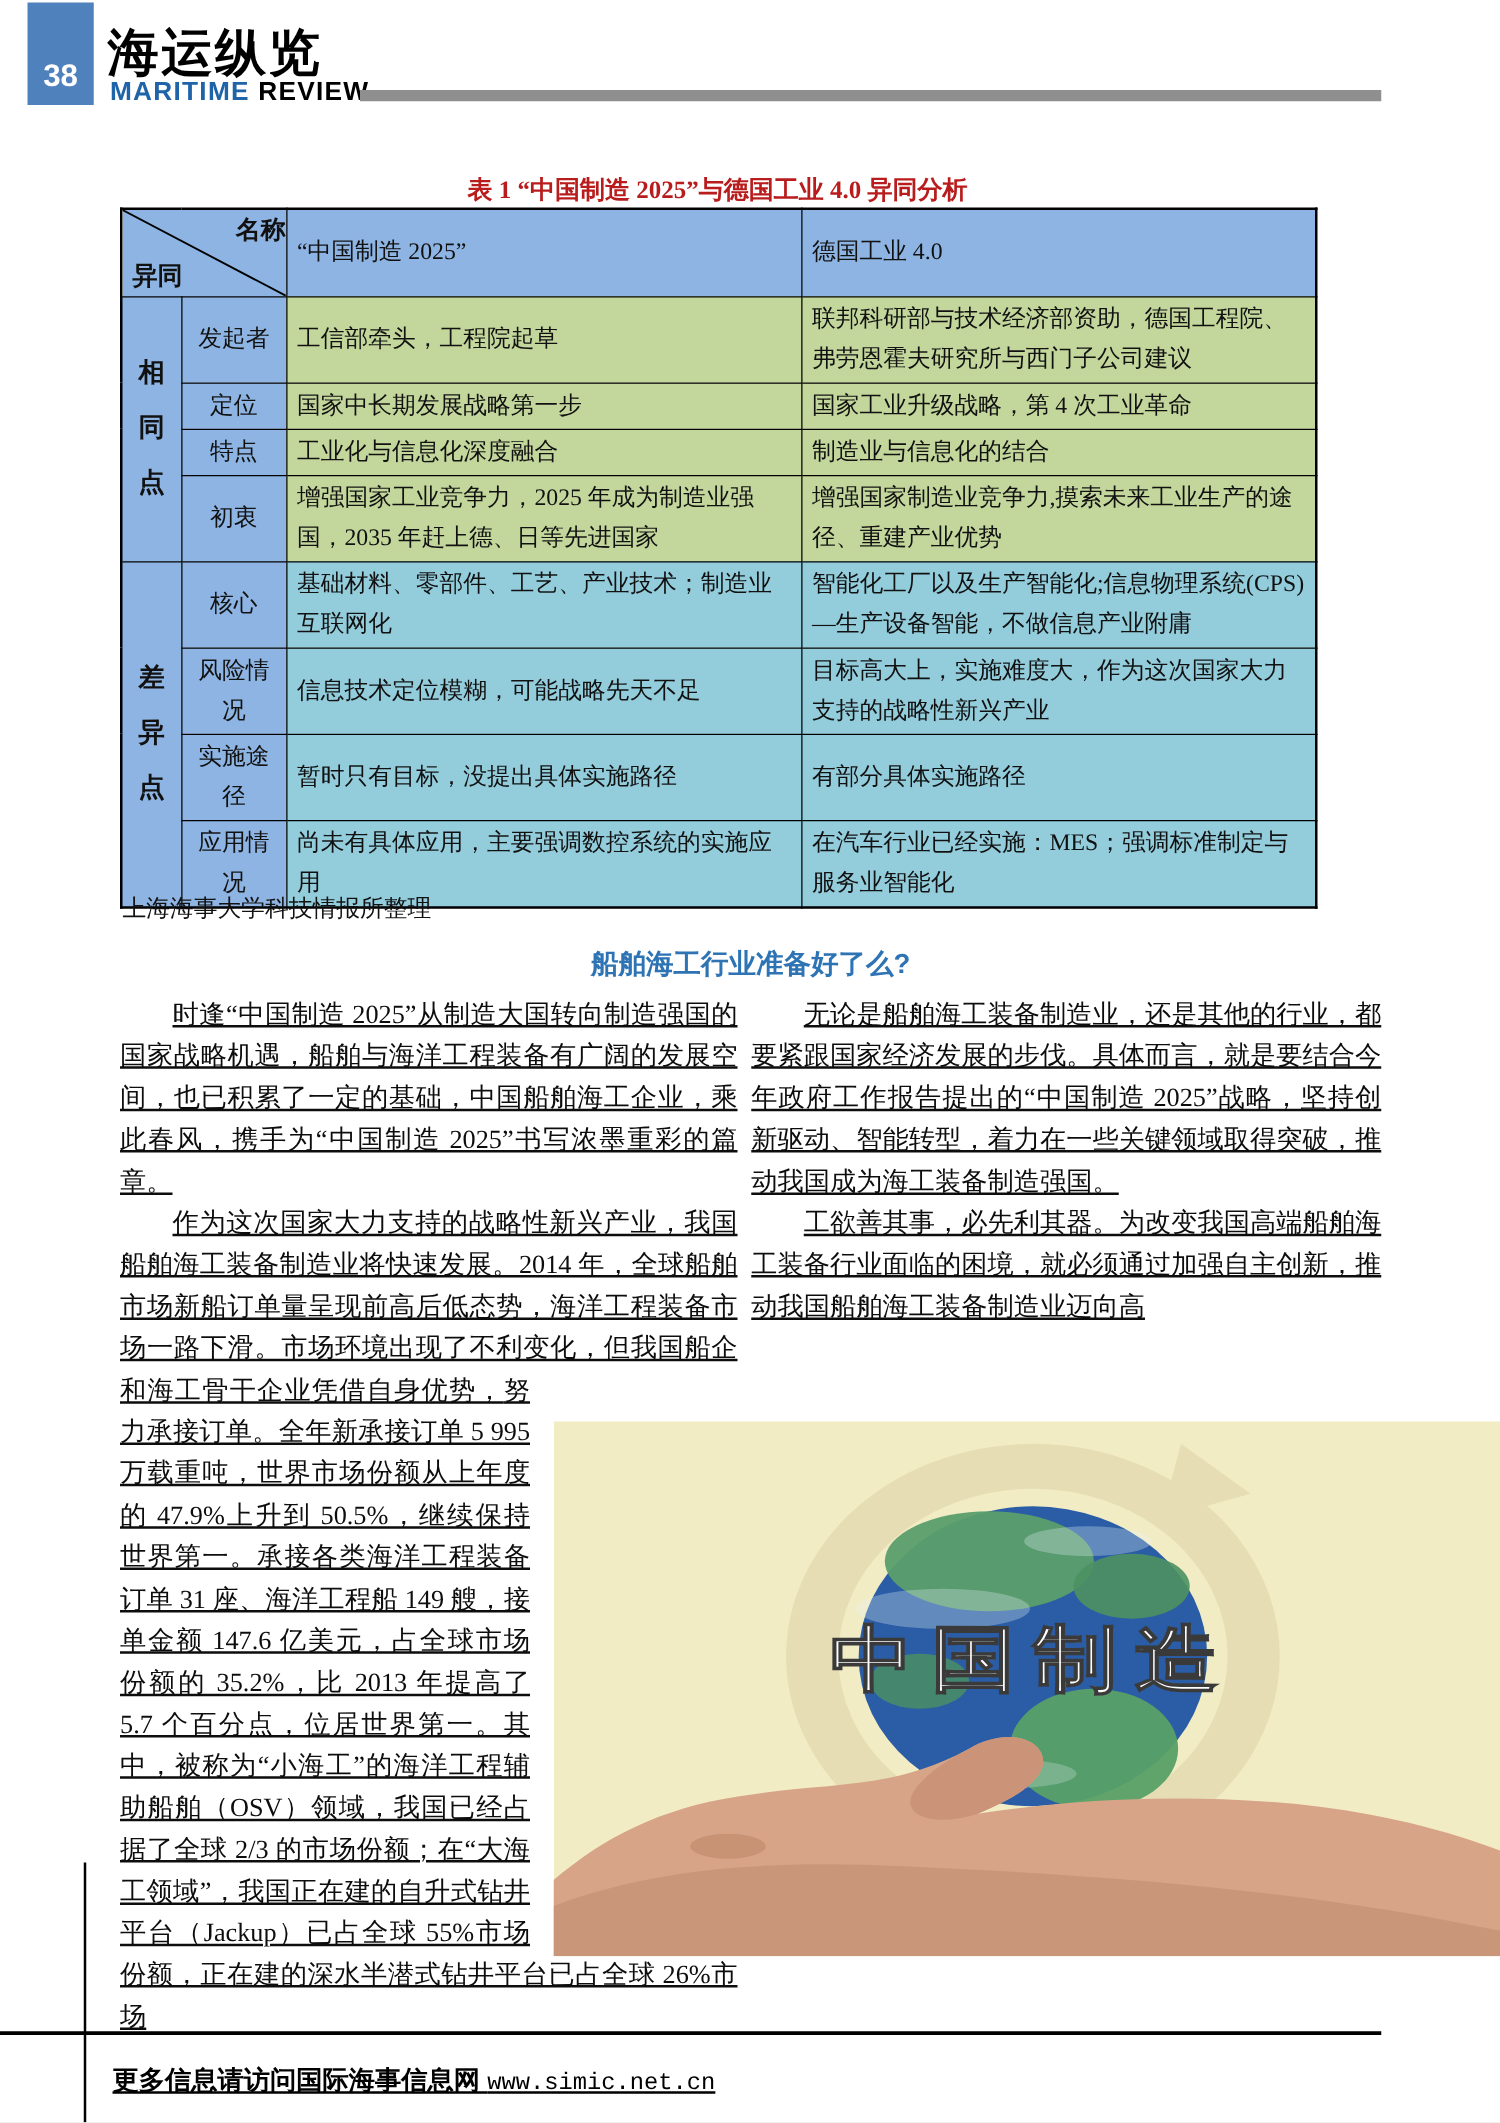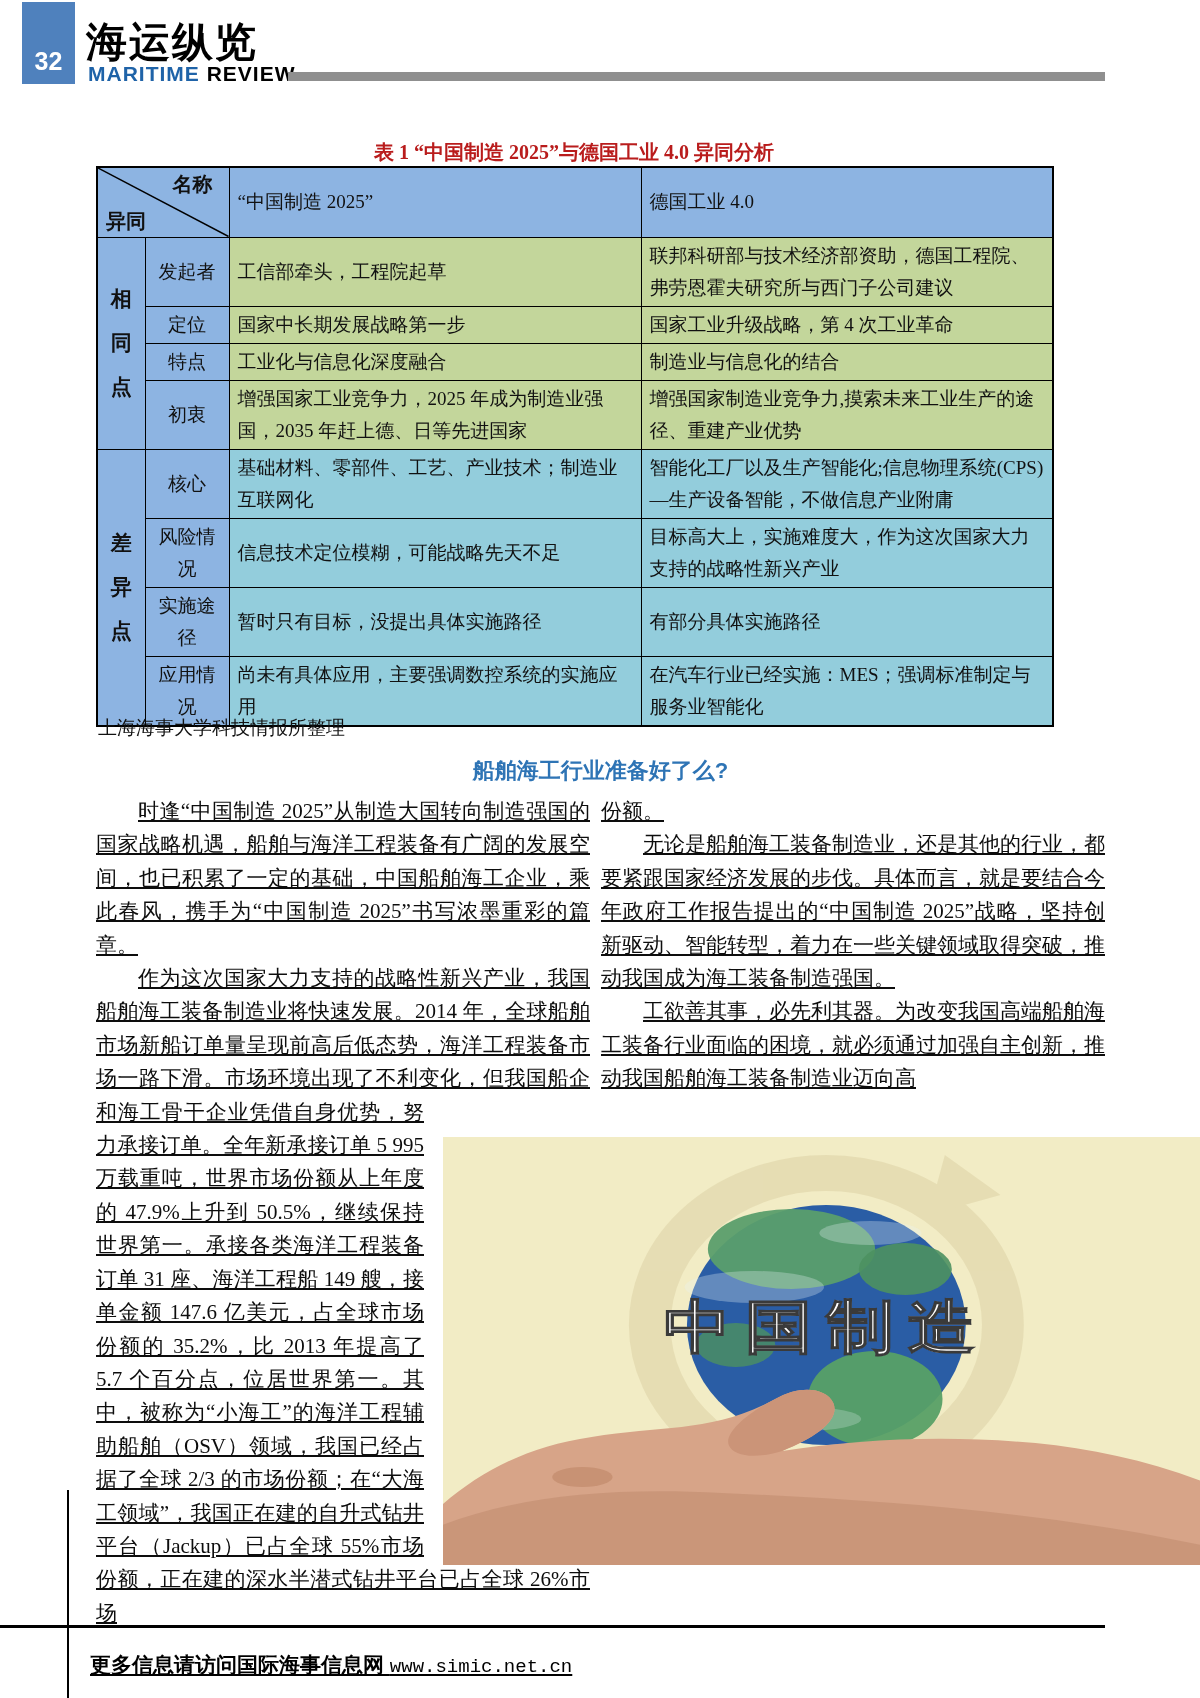--- a/index.html
+++ b/index.html
@@ -25,21 +25,21 @@
   
   .tbl-title{position:absolute;left:96px;top:140px;width:956px;text-align:center;
     font:bold 20px/1.2 "Liberation Serif","DejaVu Serif",serif;color:#b91c1c;}
   table.cmp{position:absolute;left:96px;top:166px;width:956px;border-collapse:collapse;
     table-layout:fixed;border:2px solid #000;}
   table.cmp td{border:1px solid #000;vertical-align:middle;
     font:19px/32px "Liberation Serif","DejaVu Serif",serif;padding:2px 8px;}
   td.hdr{background:var(--table_header_blue);text-align:left;font-weight:bold;}
   td.corner{background:var(--table_header_blue);position:relative;padding:0;}
   td.corner svg{position:absolute;inset:0;width:100%;height:100%;}
-  td.corner .c-top{position:absolute;top:6px;right:16px;font:bold 20px/1 "Liberation Sans","DejaVu Sans",sans-serif;}
+  td.corner .c-top{position:absolute;top:6px;right:0;font:bold 20px/1 "Liberation Sans","DejaVu Sans",sans-serif;}
   td.corner .c-bot{position:absolute;bottom:6px;left:8px;font:bold 20px/1 "Liberation Sans","DejaVu Sans",sans-serif;}
   td.group{background:var(--table_header_blue);text-align:center;padding:2px 0;margin-left:30px;}
   td.group div{width:1.2em;margin:0 auto;font:bold 21px/2.1 "Liberation Sans","DejaVu Sans",sans-serif;word-break:break-all;}
   td.rowlabel{background:var(--table_header_blue);text-align:center;
     font:bold 20px/30px "Liberation Sans","DejaVu Sans",sans-serif;padding:2px 4px;}
   tr.same td.content{background:var(--table_green);}
   tr.diff td.content{background:var(--table_cyan);}
   .tbl-note{position:absolute;left:98px;top:716px;font:19px/1.3 "Liberation Serif","DejaVu Serif",serif;}
   
   .art-heading{position:absolute;left:96px;top:757px;width:1009px;text-align:center;
@@ -61,21 +61,21 @@
     font:bold 21px/1.4 "Liberation Sans","DejaVu Sans",sans-serif;color:#000;text-decoration:underline;}
   .footer-text .url{font:19px/1.4 "Liberation Mono","DejaVu Sans Mono",monospace;font-weight:normal;}
 </style>
 </head>
 <body>
 
 <div class="page">
 
   <div>
     <div class="pagebox">
-      <span>32</span>
+      <span>38</span>
     </div>
     <div class="mast-cn">海运纵览</div>
     <div class="mast-en">
       <span class="blue">MARITIME</span>
       <span>REVIEW</span>
     </div>
     <div class="graybar"></div>
   </div>
 
   <div class="tbl-title">表 1  “中国制造 2025”与德国工业 4.0 异同分析</div>
@@ -149,21 +149,20 @@
   <div class="tbl-note">上海海事大学科技情报所整理</div>
 
   <div class="art-heading">船舶海工行业准备好了么?</div>
 
   <div class="col col-left">
     <p>时逢“中国制造 2025”从制造大国转向制造强国的国家战略机遇，船舶与海洋工程装备有广阔的发展空间，也已积累了一定的基础，中国船舶海工企业，乘此春风，携手为“中国制造 2025”书写浓墨重彩的篇章。</p>
     <p><span>作为这次国家大力支持的战略性新兴产业，我国船舶海工装备制造业将快速发展。2014 年，全球船舶市场新船订单量呈现前高后低态势，海洋工程装备市场一路下滑。市场环境出现了不利变化，但我国船企和海工骨干企业凭借自身优势，</span><span class="photo-spacer"></span><span>努力承接订单。全年新承接订单 5 995 万载重吨，世界市场份额从上年度的 47.9%上升到 50.5%，继续保持世界第一。承接各类海洋工程装备订单 31 座、海洋工程船 149 艘，接单金额 147.6 亿美元，占全球市场份额的 35.2%，比 2013 年提高了 5.7 个百分点，位居世界第一。其中，被称为“小海工”的海洋工程辅助船舶（OSV）领域，我国已经占据了全球 2/3 的市场份额；在“大海工领域”，我国正在建的自升式钻井平台（Jackup）已占全球 55%市场份额，正在建的深水半潜式钻井平台已占全球 26%市场</span></p>
   </div>
 
   <div class="col col-right">
-    <p class="noindent">份额。</p>
     <p>无论是船舶海工装备制造业，还是其他的行业，都要紧跟国家经济发展的步伐。具体而言，就是要结合今年政府工作报告提出的“中国制造 2025”战略，坚持创新驱动、智能转型，着力在一些关键领域取得突破，推动我国成为海工装备制造强国。</p>
     <p>工欲善其事，必先利其器。为改变我国高端船舶海工装备行业面临的困境，就必须通过加强自主创新，推动我国船舶海工装备制造业迈向高</p>
   </div>
 
   <div class="photo">
     <svg viewBox="0 0 662 428" preserveAspectRatio="none">
       <rect x="0" y="0" width="662" height="428" fill="#f2ecc5"></rect>
 
       <g opacity="0.55">
         <circle cx="330" cy="188" r="152" fill="none" stroke="#ddd2a6" stroke-width="36"></circle>

